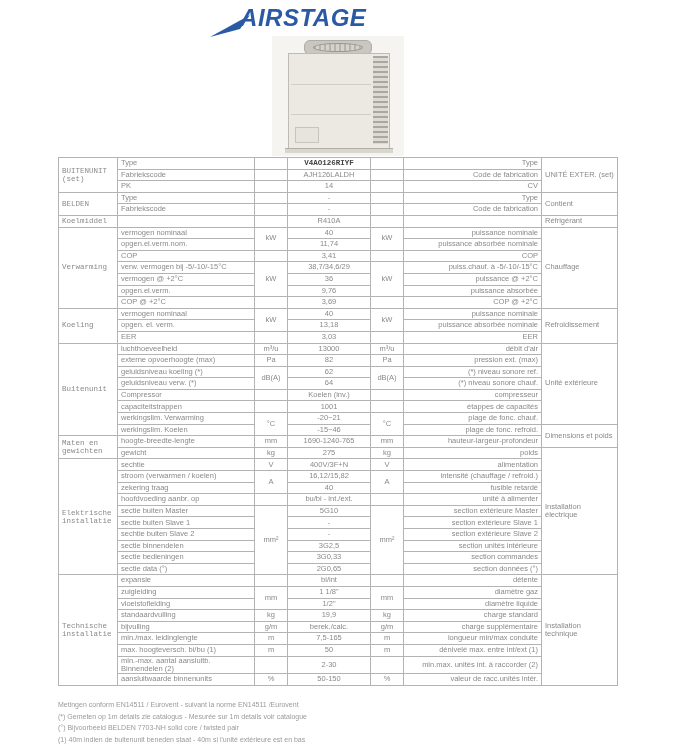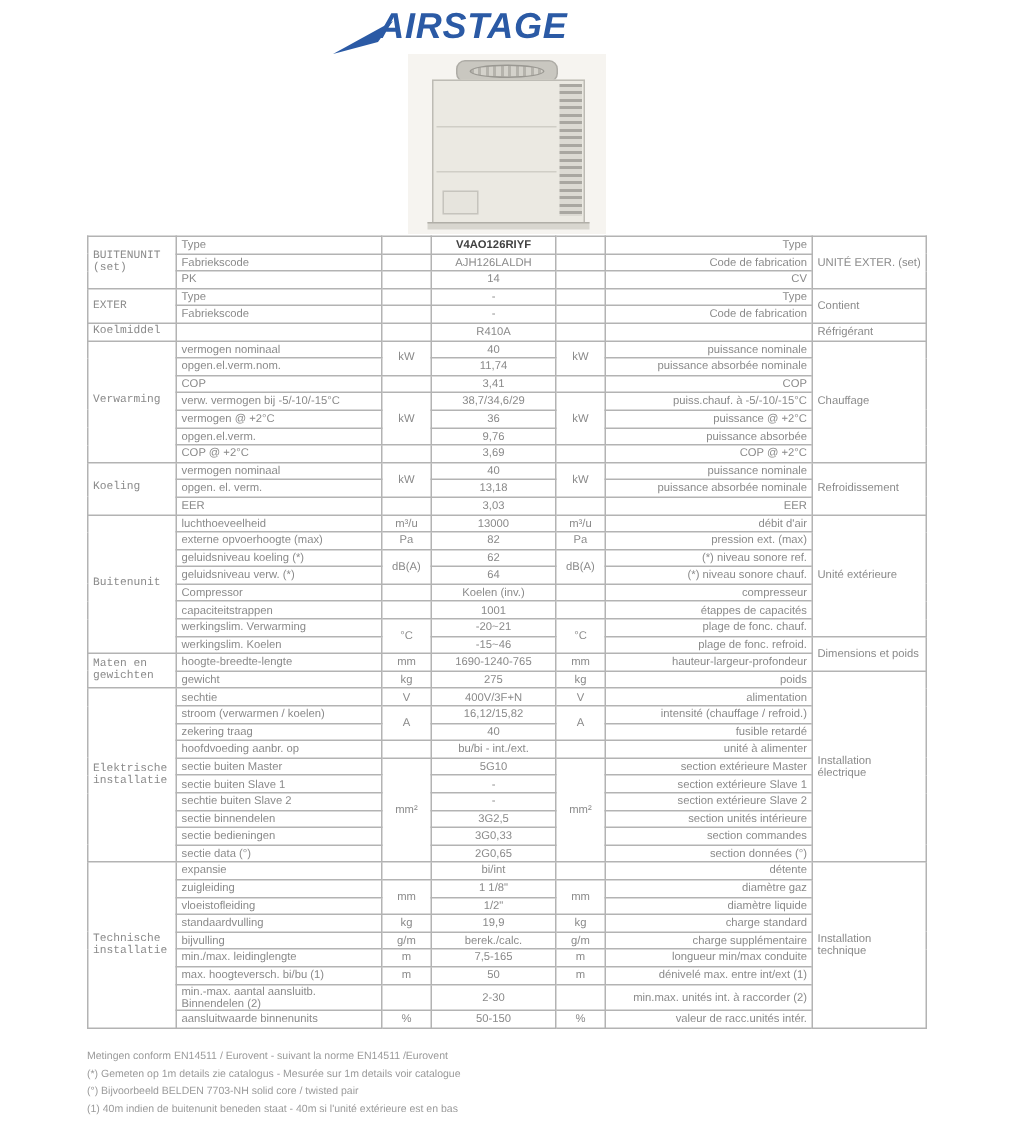--- a/index.html
+++ b/index.html
@@ -2,21 +2,21 @@
 <html><head>
 <meta charset="utf-8">
 <style>
   html,body { margin:0; padding:0; background:#ffffff; }
   .page {
     position:relative; width:675px; height:750px; background:#ffffff;
     overflow:hidden; font-family:"Liberation Sans", sans-serif;
   }
 
   
-  .logo { position:absolute; top:4px; left:16px; width:567px; text-align:center; }
+  .logo { position:absolute; top:4px; left:4px; width:567px; text-align:center; }
   .logo-swoosh { vertical-align:middle; margin-right:-15px; position:relative; top:4px; }
   .logo-text {
     font-size:24px; font-weight:bold; font-style:italic;
     color:#2b5aa5; letter-spacing:0.5px;
   }
 
   
   .photo { position:absolute; left:272px; top:36px; width:132px; height:120px; background:#f6f4f0; }
   .unit-fan {
     position:absolute; left:32px; top:4px; width:66px; height:13px;
@@ -56,21 +56,21 @@
   .spec-table td {
     border:1px solid #b3b3b3; padding:0 3px;
     vertical-align:middle; line-height:1.12; overflow:hidden;
   }
   td.cat-nl  { text-align:left;font-family:Liberation Mono, monospace; }
   td.lbl-nl  { text-align:left; }
   td.unit    { text-align:center; padding:0 1px; }
   td.val     { text-align:center; padding:0 1px; }
   td.lbl-fr  { text-align:right; }
   td.cat-fr  { }
-  td.bold-val { font-weight:bold; color:#414141; }
+  td.bold-val { font-weight:bold; color:#414141;font-family:Liberation Mono, monospace; }
 
   
   .footnotes { position:absolute; left:58px; top:701px; width:540px; }
   .footnote {
     font-size:7px; color:#9a9a9a; line-height:8px;
     margin-bottom:3.6px; white-space:nowrap;
   }
 </style>
 </head>
 <body>
@@ -125,21 +125,21 @@
           <td class="lbl-fr">Code de fabrication</td>
         </tr>
         <tr>
           <td class="lbl-nl">PK</td>
           <td class="unit"></td>
           <td class="val">14</td>
           <td class="unit"></td>
           <td class="lbl-fr">CV</td>
         </tr>
         <tr>
-          <td class="cat-nl" rowspan="2">EXTER</td>
+          <td class="cat-nl" rowspan="2">BELDEN</td>
           <td class="lbl-nl">Type</td>
           <td class="unit"></td>
           <td class="val">-</td>
           <td class="unit"></td>
           <td class="lbl-fr">Type</td>
           <td class="cat-fr" rowspan="2">Contient</td>
         </tr>
         <tr>
           <td class="lbl-nl">Fabriekscode</td>
           <td class="unit"></td>

